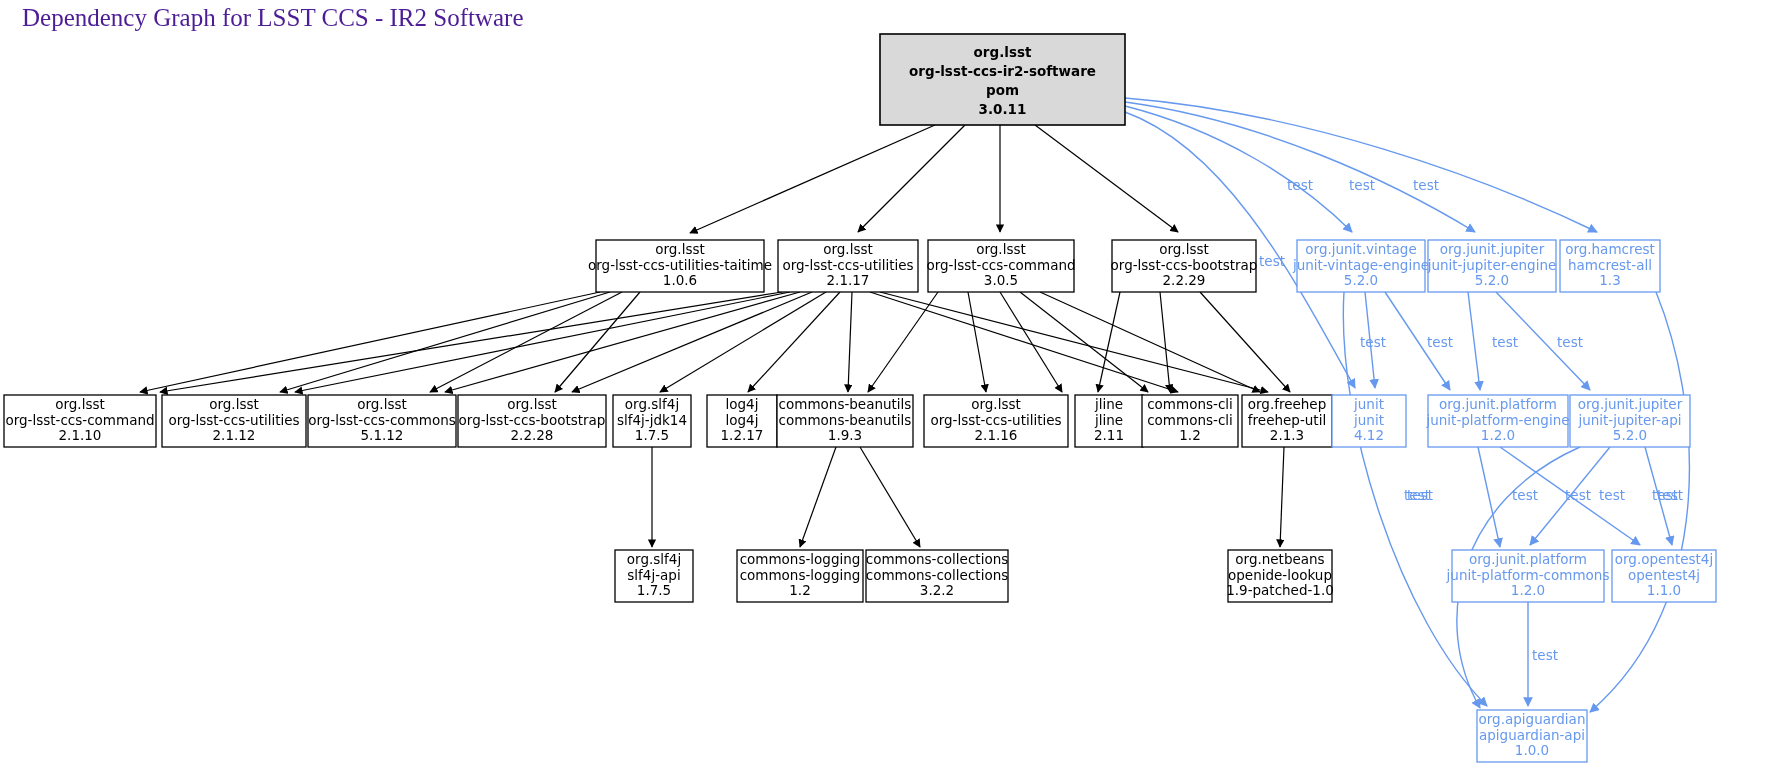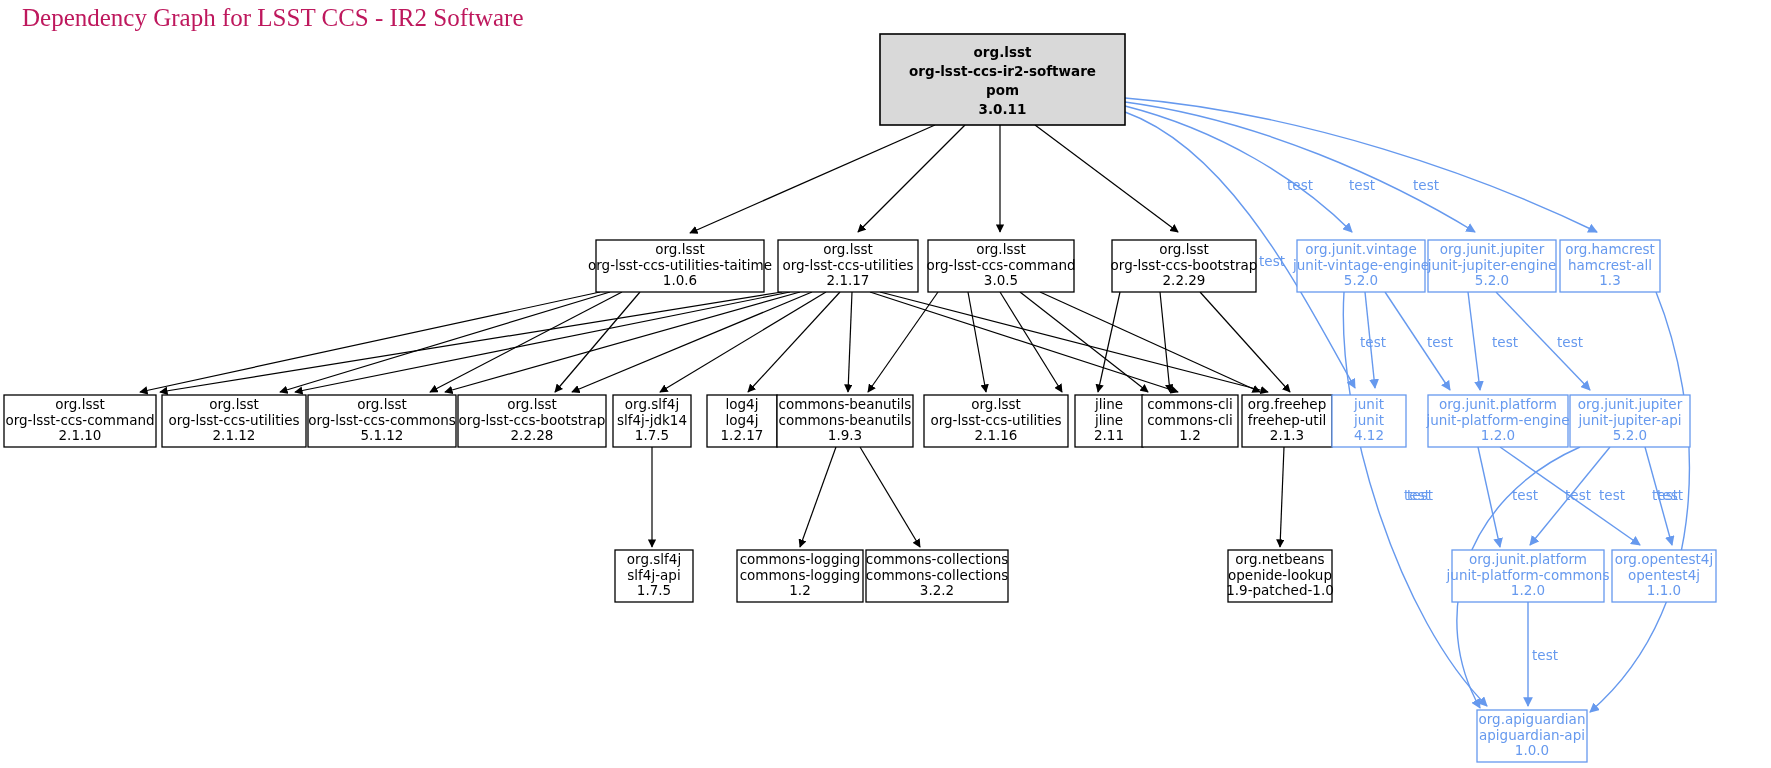--- a/index.html
+++ b/index.html
@@ -1,19 +1,19 @@
 <!DOCTYPE html>
 <html><head>
 <meta charset="utf-8">
 <style>
   html,body{margin:0;padding:0;background:#ffffff;}
   body{width:1771px;height:768px;position:relative;overflow:hidden;
        font-family:"DejaVu Sans",sans-serif;}
   #title{position:absolute;left:22px;top:4px;font-family:"Liberation Serif","DejaVu Serif",serif;
-         font-size:25px;color:#be185d;white-space:nowrap;}
+         font-size:25px;color:#4c1d95;white-space:nowrap;}
   #graph{position:absolute;left:0;top:0;width:1771px;height:768px;}
   .nodeLabel{font-family:"DejaVu Sans",sans-serif;font-size:13.5px;}
   .edgeLabel{font-family:"DejaVu Sans",sans-serif;font-size:13.5px;}
 </style>
 </head>
 <body>
 
 <div id="title">Dependency Graph for LSST CCS - IR2 Software</div>
 
 <svg id="graph" viewBox="0 0 1771 768" xmlns="http://www.w3.org/2000/svg">

